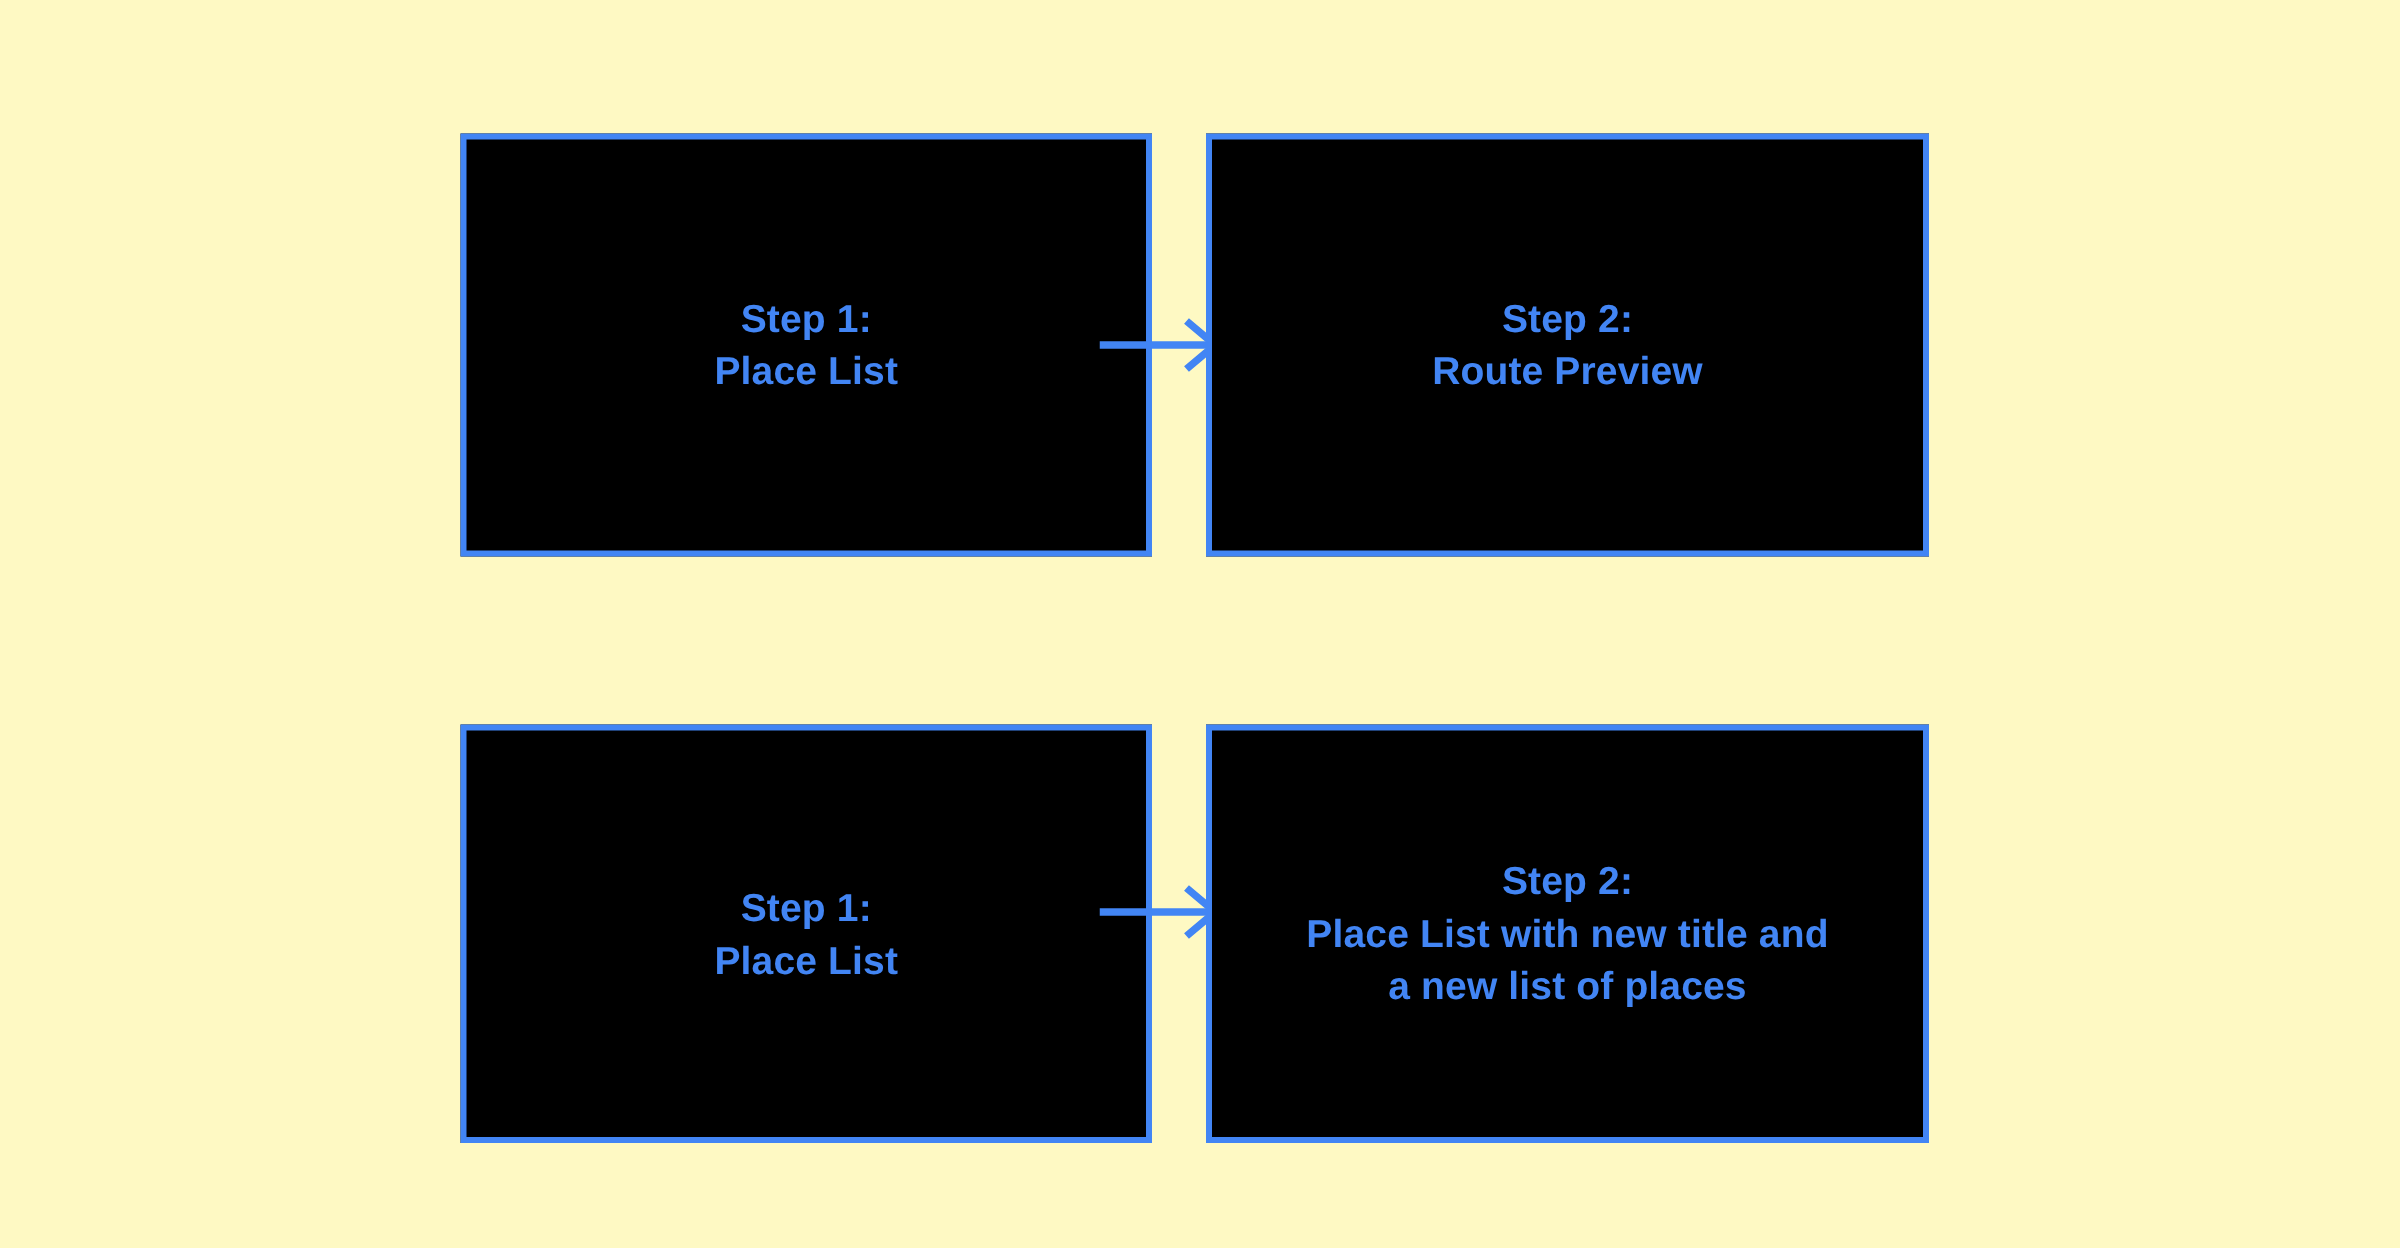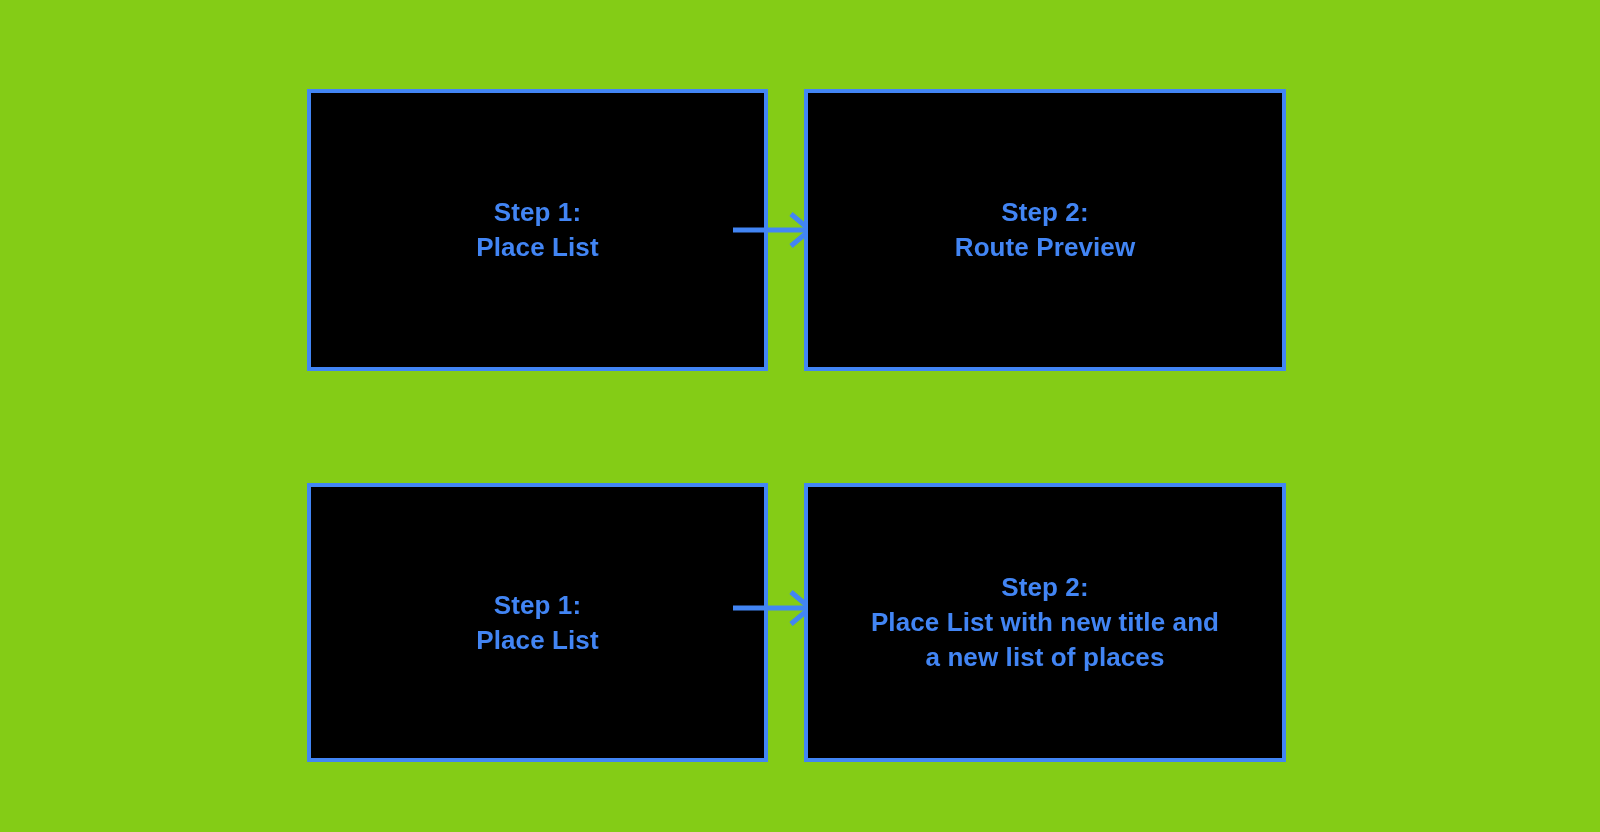--- a/index.html
+++ b/index.html
@@ -11,21 +11,21 @@
     width: 1600px;
     height: 832px;
     overflow: hidden;
     font-family: "Liberation Sans", sans-serif;
   }
 
   #canvas {
     position: relative;
     width: 1600px;
     height: 832px;
-    background: #84cc16;
+    background: #fef9c3;
   }
 
   .flow-row {
     position: absolute;
     left: 0;
     width: 1600px;
   }
   #row-top    { top: 89px;  height: 282px; }
   #row-bottom { top: 483px; height: 279px; }
 

